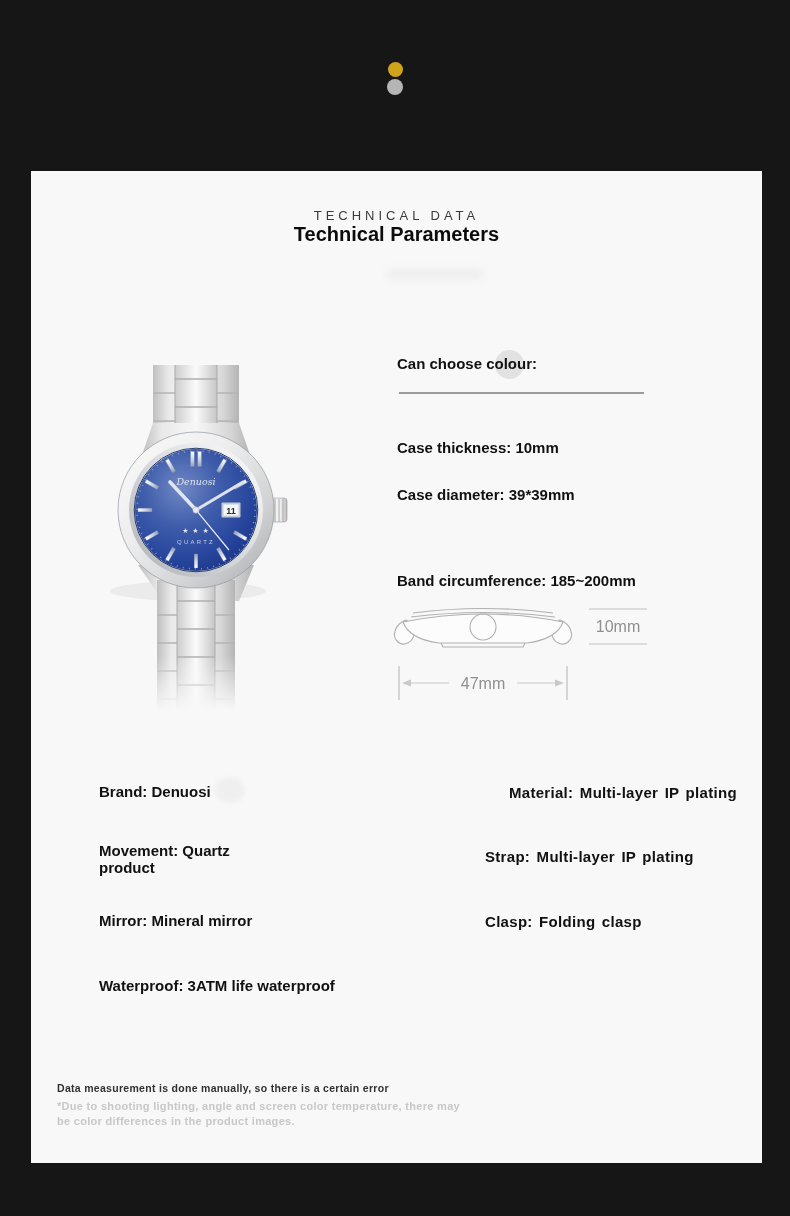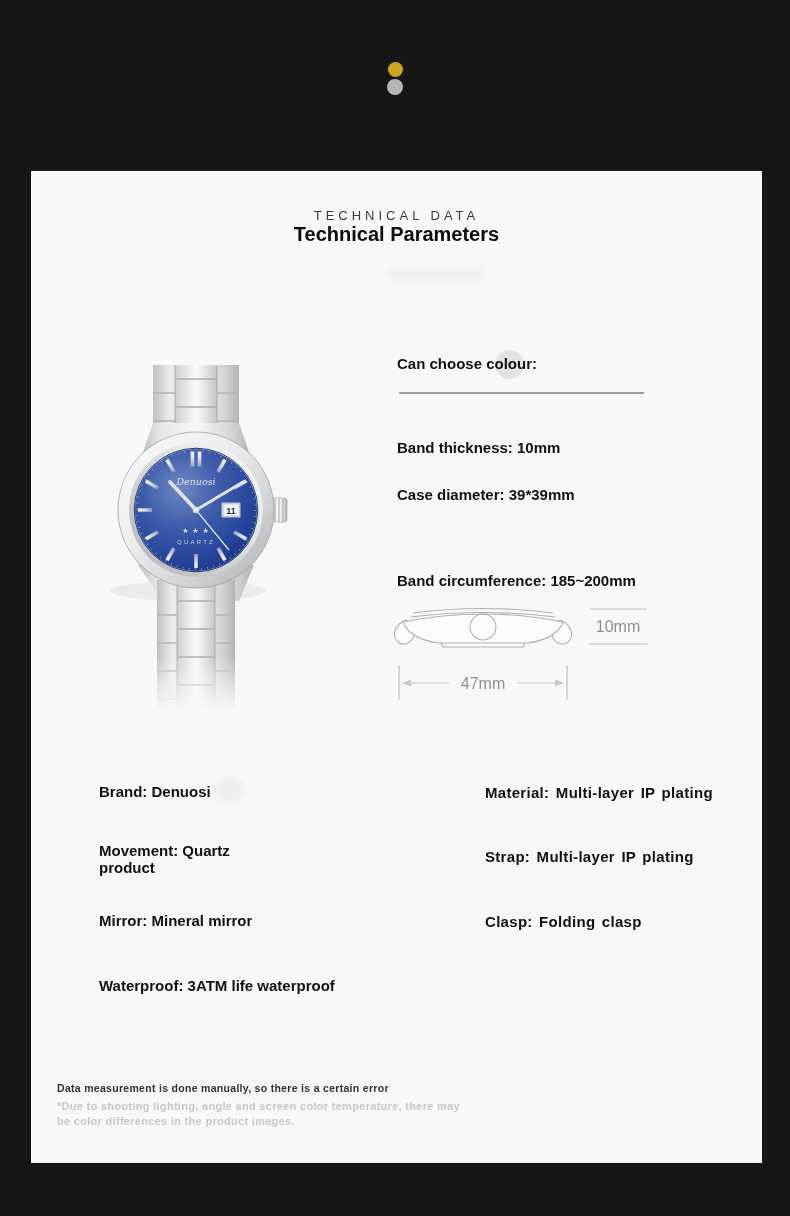--- a/index.html
+++ b/index.html
@@ -26,21 +26,21 @@
   .spec-1{top:268px;}
   .spec-2{top:315px;}
   .spec-3{top:361px;margin-top:40px;}
   .watch{position:absolute;left:77px;top:164px;width:185px;height:385px;}
   .sideview{position:absolute;left:360px;top:429px;width:260px;height:110px;}
   .detail{position:absolute;font-size:15px;font-weight:700;color:#111;line-height:17px;}
   .dl{left:68px;white-space:nowrap;}
   .dl-2{white-space:normal;width:160px;}
   .dr{left:454px;letter-spacing:.3px;word-spacing:2px;white-space:nowrap;}
   .dl-1{top:612px;}.dl-2{top:671px;}.dl-3{top:741px;}.dl-4{top:806px;}
-  .dr-1{top:613px;}.dr-2{top:677px;}.dr-3{top:742px;}
+  .dr-1{top:613px;margin-left:24px;}.dr-2{top:677px;}.dr-3{top:742px;}
   .foot1{position:absolute;left:26px;top:911px;font-size:10.5px;font-weight:700;
          color:#313131;letter-spacing:.3px;white-space:nowrap;}
   .foot2{position:absolute;left:26px;top:928px;width:404px;font-size:11px;font-weight:700;
          color:#c8c8c8;letter-spacing:.3px;line-height:15px;}
   svg text{font-family:"Liberation Sans",sans-serif;}
   .logo-text{font-family:"DejaVu Serif",serif;font-style:italic;}
 </style>
 </head>
 <body>
 
@@ -180,21 +180,21 @@
         <circle cx="88" cy="175" r="3.2" fill="#e6e9ee" stroke="#9aa6bb" stroke-width="0.5"></circle>
       </g>
     </svg>
 
     <div class="blob blob-brand"></div>
 
     <span class="color-circle"></span>
     <div class="color-label">Can choose colour:</div>
     <div class="divider"></div>
 
-    <div class="spec spec-1">Band thickness: 10mm</div>
+    <div class="spec spec-1">Case thickness: 10mm</div>
     <div class="spec spec-2">Case diameter: 39*39mm</div>
     <div class="spec spec-3">Band circumference: 185~200mm</div>
 
     <svg class="sideview" viewBox="0 0 260 110">
       <g fill="#fcfcfc" stroke="#b0b0b0" stroke-width="1.1">
         <path d="M15,20 C4,24 0,36 7,42 C13,47 23,42 23,33 C23,28 20,23 15,20 Z"></path>
         <path d="M169,20 C180,24 184,36 177,42 C171,47 161,42 161,33 C161,28 164,23 169,20 Z"></path>
         <path d="M12,22 Q92,6 172,22 Q166,39 136,43 L48,43 Q18,39 12,22 Z"></path>
         <path d="M22,13 Q92,4 162,13" fill="none"></path>
         <path d="M20,17 Q92,8 164,17" fill="none"></path>

